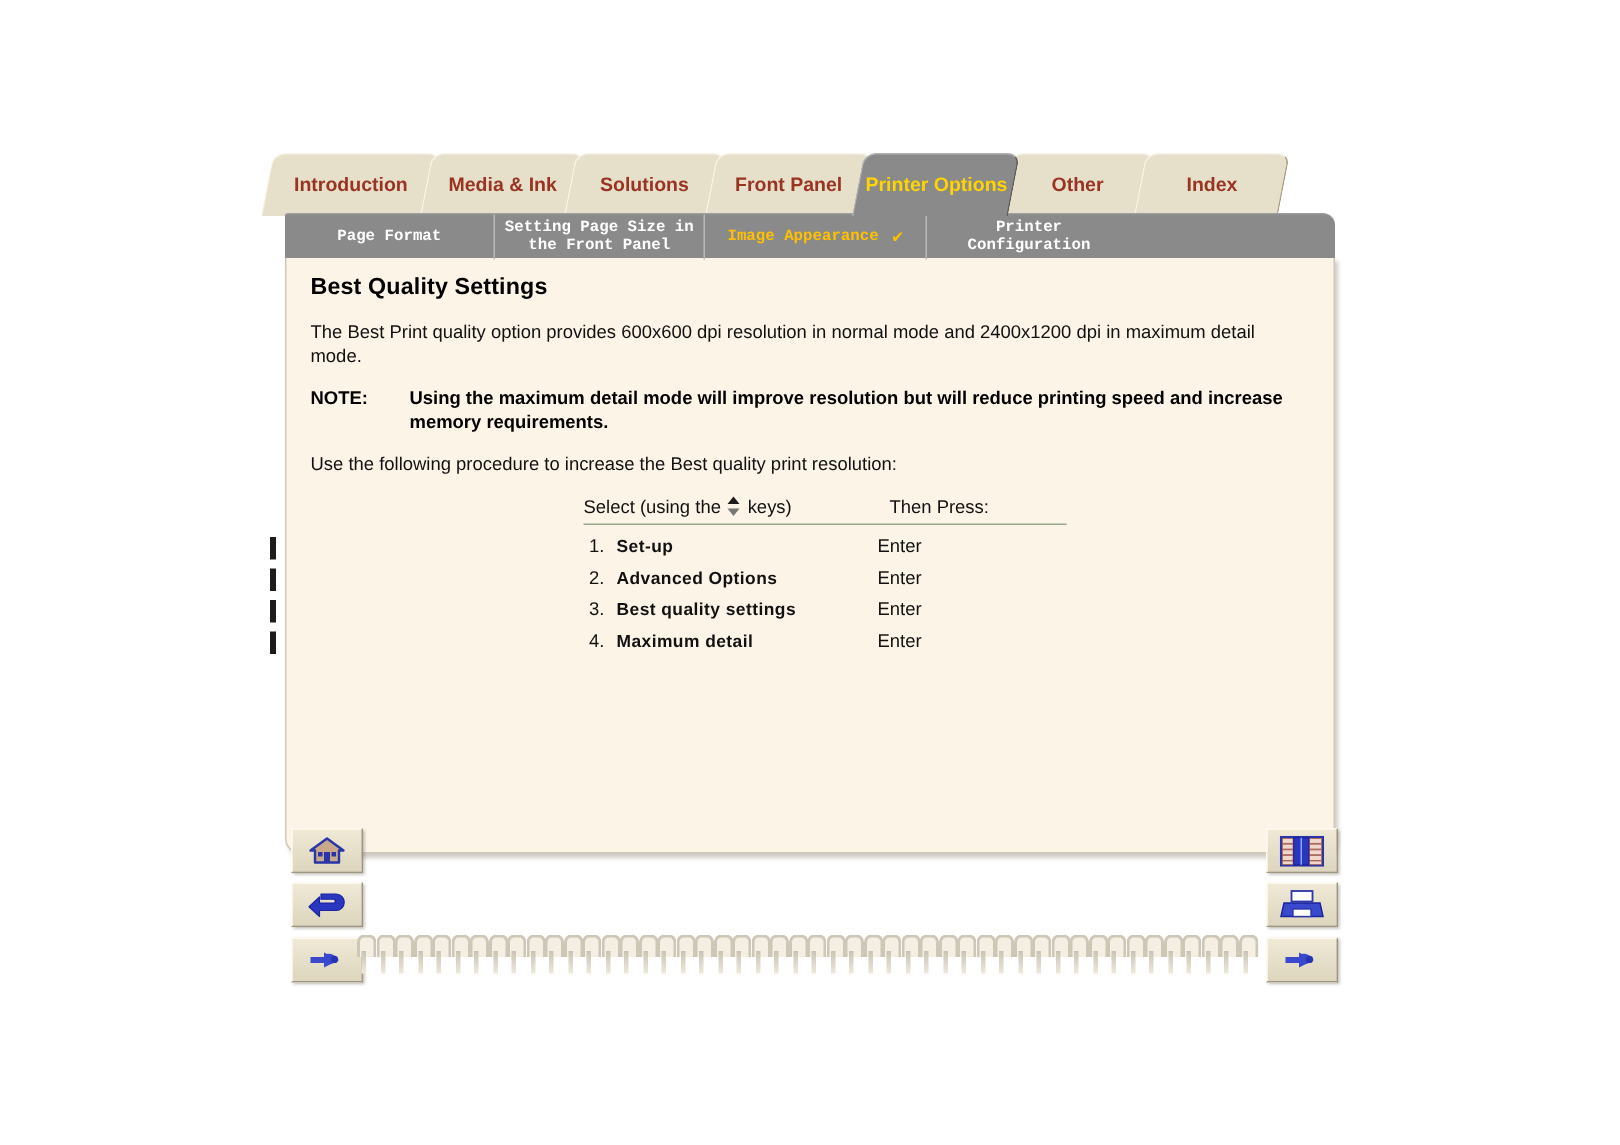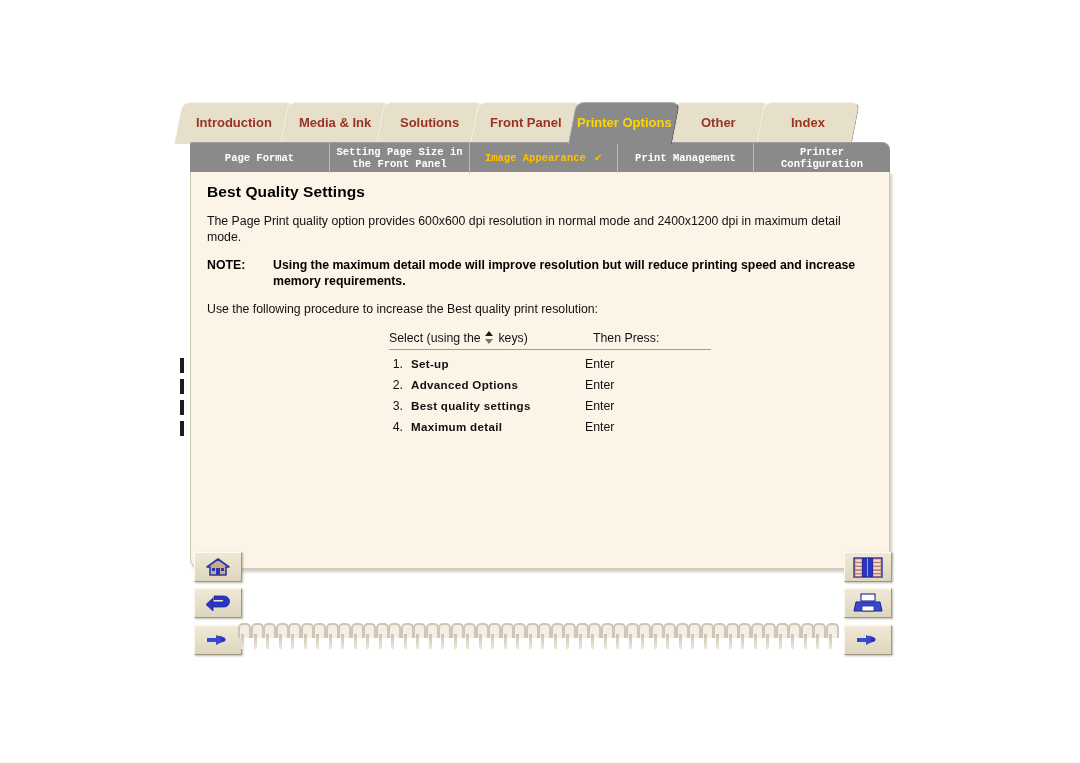--- a/index.html
+++ b/index.html
@@ -317,36 +317,33 @@
           <span>Page Format</span>
         </div>
       <div class="subtab" style="width:140px;">
           <span>Setting Page Size in the Front Panel</span>
         </div>
       <div class="subtab active" style="width:148px;">
         <span>Image Appearance</span>
         <span class="chk">✔</span>
       </div>
       <div class="subtab" style="width:136px;">
-          <span>Print Management</span>
-        </div>
-      <div class="subtab" style="width:136px;">
           <span>Printer Configuration</span>
         </div>
     </div>
 
     <div class="sheet"></div>
 
     <div class="page">
       <div class="page-inner">
 
         <h1 class="title">Best Quality Settings</h1>
 
 
-        <p class="body">The Page Print quality option provides 600x600 dpi resolution in normal mode and 2400x1200 dpi in maximum detail mode.</p>
+        <p class="body">The Best Print quality option provides 600x600 dpi resolution in normal mode and 2400x1200 dpi in maximum detail mode.</p>
 
         <div class="note">
           <div class="note-label">NOTE:</div>
           <div class="note-text">Using the maximum detail mode will improve resolution but will reduce printing speed and increase memory requirements.</div>
         </div>
 
         <p class="body">Use the following procedure to increase the Best quality print resolution:</p>
 
         <div class="proc">
           <div class="proc-head">

